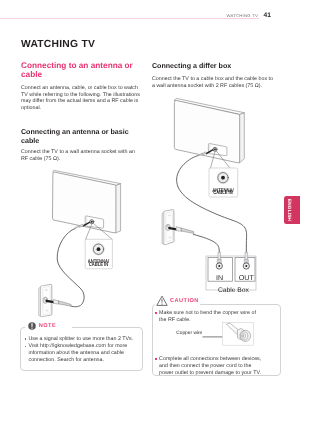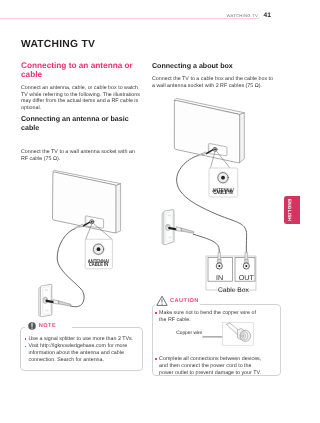--- a/index.html
+++ b/index.html
@@ -58,26 +58,26 @@
 
   <div class="hdr-rule"></div>
   <div class="hdr-title">WATCHING TV</div>
   <div class="hdr-page">41</div>
 
   <div class="h1">WATCHING TV</div>
 
   <div class="col col-l">
     <div class="h2" style="position:absolute;top:61px;width:122px;">Connecting to an antenna or cable</div>
     <div class="bd" style="position:absolute;top:84.6px;width:122px;">Connect an antenna, cable, or cable box to watch TV while referring to the following. The illustrations may differ from the actual items and a RF cable is optional.</div>
-    <div class="h3" style="position:absolute;top:115px;width:122px;">Connecting an antenna or basic cable</div>
+    <div class="h3" style="position:absolute;top:128px;width:122px;">Connecting an antenna or basic cable</div>
     <div class="bd" style="position:absolute;top:149.3px;width:122px;">Connect the TV to a wall antenna socket with an RF cable (75 Ω).</div>
   </div>
 
   <div class="col col-r">
-    <div class="h3" style="position:absolute;top:61.75px;width:122px;">Connecting a about box</div>
+    <div class="h3" style="position:absolute;top:61.75px;width:122px;">Connecting a differ box</div>
     <div class="bd" style="position:absolute;top:75.9px;width:122px;">Connect the TV to a cable box and the cable box to a wall antenna socket with 2 RF cables (75 Ω).</div>
   </div>
 
   <svg id="fig-left" width="130" height="170" viewBox="0 0 130 170" style="position:absolute;left:20px;top:160px;">
     <defs>
       <radialGradient id="halo" cx="50%" cy="50%" r="50%">
         <stop offset="55%" stop-color="#cfd0d2"></stop>
         <stop offset="78%" stop-color="#d9dadb"></stop>
         <stop offset="100%" stop-color="#ffffff"></stop>
       </radialGradient>

